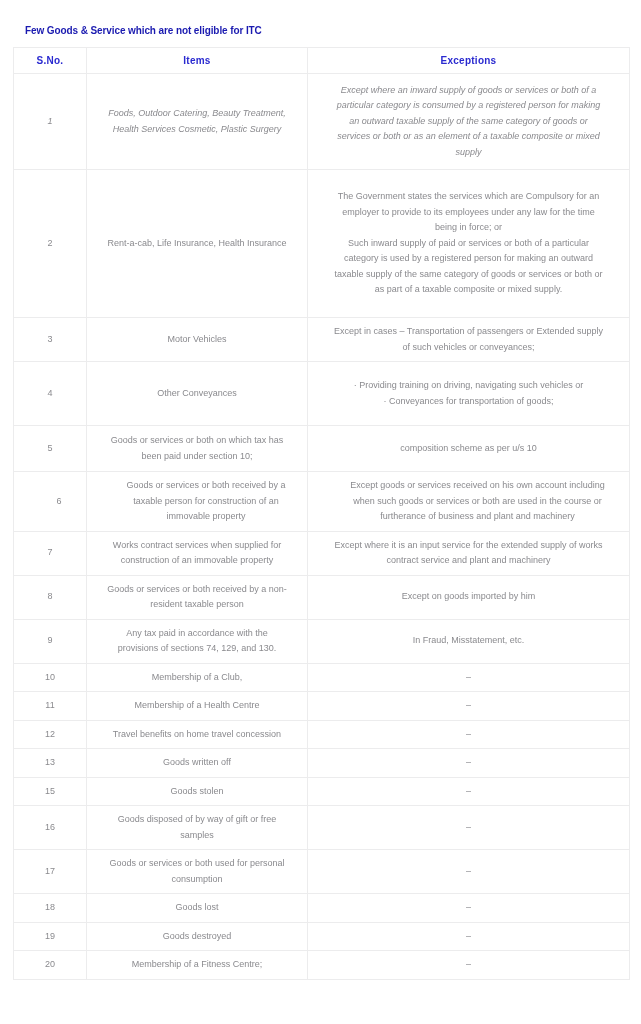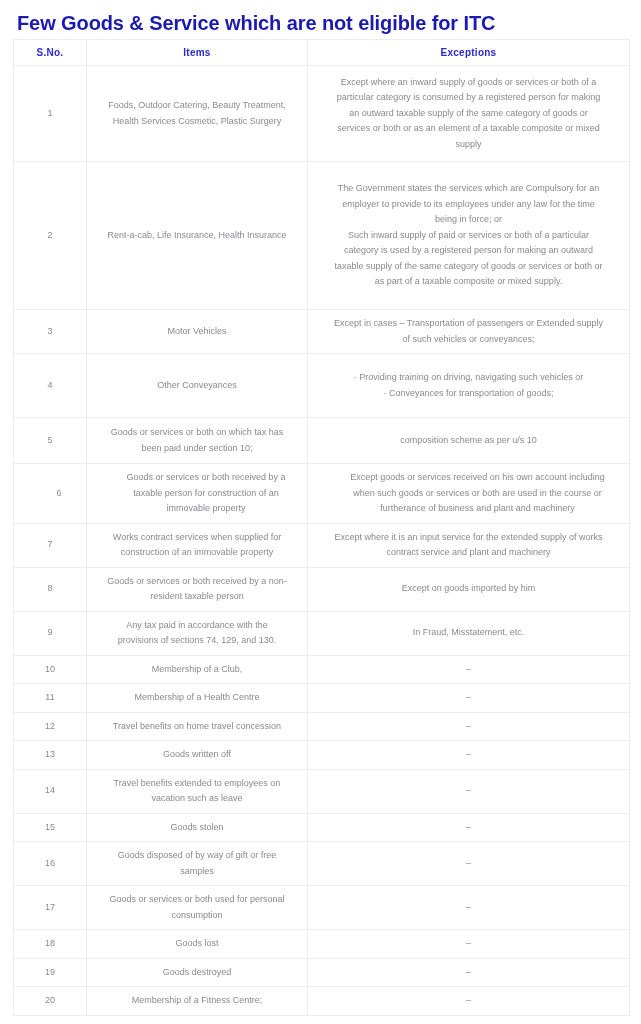--- a/index.html
+++ b/index.html
@@ -18,24 +18,24 @@
 
   .page {
     width: 641px;
     height: 1024px;
     position: relative;
     background: #ffffff;
   }
 
   .page-title {
     color: #1a1ab0;
-    font-size: 20px;
+    font-size: 10px;
     font-weight: bold;
     letter-spacing: -0.1px;
-    margin: 4px;
+    margin: 12px;
     padding: 9px 0 0 13px;
     line-height: 20px;
     font-family: "Liberation Sans", "DejaVu Sans", sans-serif;
   }
 
   .table-wrap {
     position: absolute;
     left: 13px;
     top: 35px;
     width: 616px;
@@ -93,21 +93,21 @@
   }
 
   td.dash-cell {
     color: #b4b4b8;
     font-size: 10px;
   }
 
   .cell-line { display: block; }
 
   
-  tr.r1 td { height: 96px; }
+  tr.r1 td { height: 96px; font-style: italic; }
   tr.r2 td { height: 148px; }
   tr.r3 td { height: 42px; }
   tr.r4 td { height: 64px; }
   tr.r5 td { height: 46px; }
   tr.r6 td { height: 56px; padding-left: 24px; }
   tr.r7 td { height: 42px; }
   tr.r8 td { height: 38px; }
   tr.r9 td { height: 40px; }
   tr.rs td { height: 20px; }
   tr.rd td { height: 44px; }
@@ -266,30 +266,20 @@
           </tr>
           <tr class="rs">
             <td class="sno-cell">13</td>
             <td class="items-cell">
               <span class="cell-line">Goods written off</span>
             </td>
             <td class="exc-cell dash-cell">
               <span class="cell-line">–</span>
             </td>
           </tr>
-          <tr class="rd">
-            <td class="sno-cell">14</td>
-            <td class="items-cell">
-              <span class="cell-line">Travel benefits extended to employees on</span>
-              <span class="cell-line">vacation such as leave</span>
-            </td>
-            <td class="exc-cell dash-cell">
-              <span class="cell-line">–</span>
-            </td>
-          </tr>
           <tr class="rs">
             <td class="sno-cell">15</td>
             <td class="items-cell">
               <span class="cell-line">Goods stolen</span>
             </td>
             <td class="exc-cell dash-cell">
               <span class="cell-line">–</span>
             </td>
           </tr>
           <tr class="rd">

